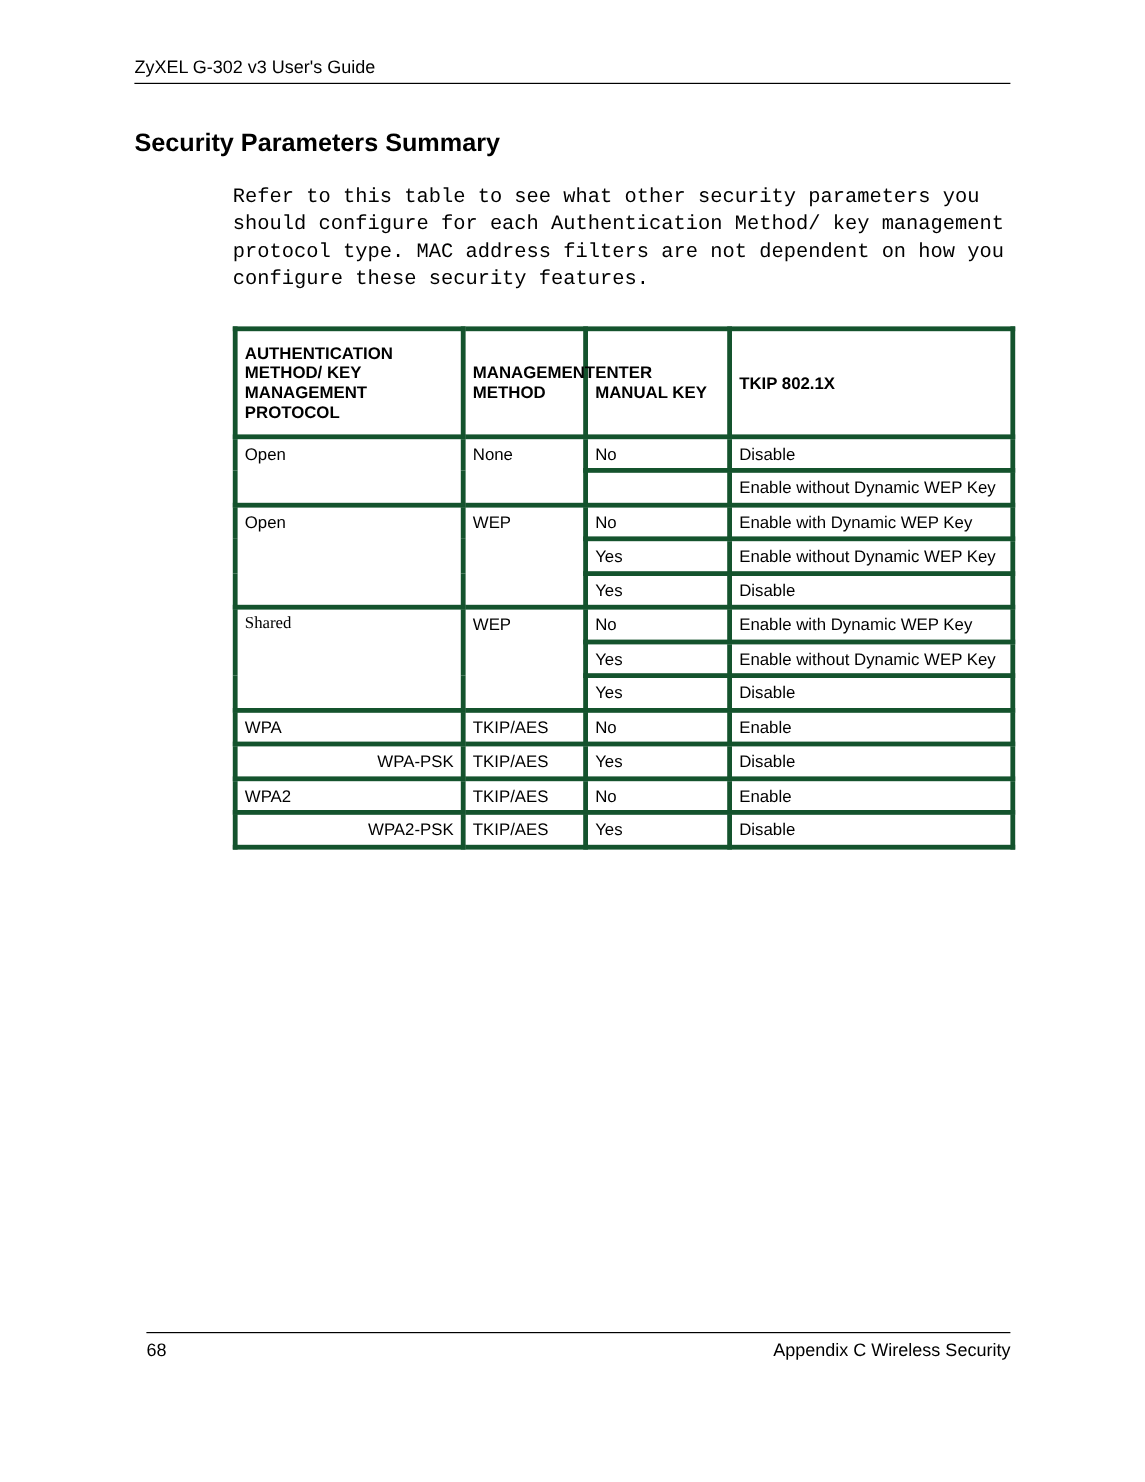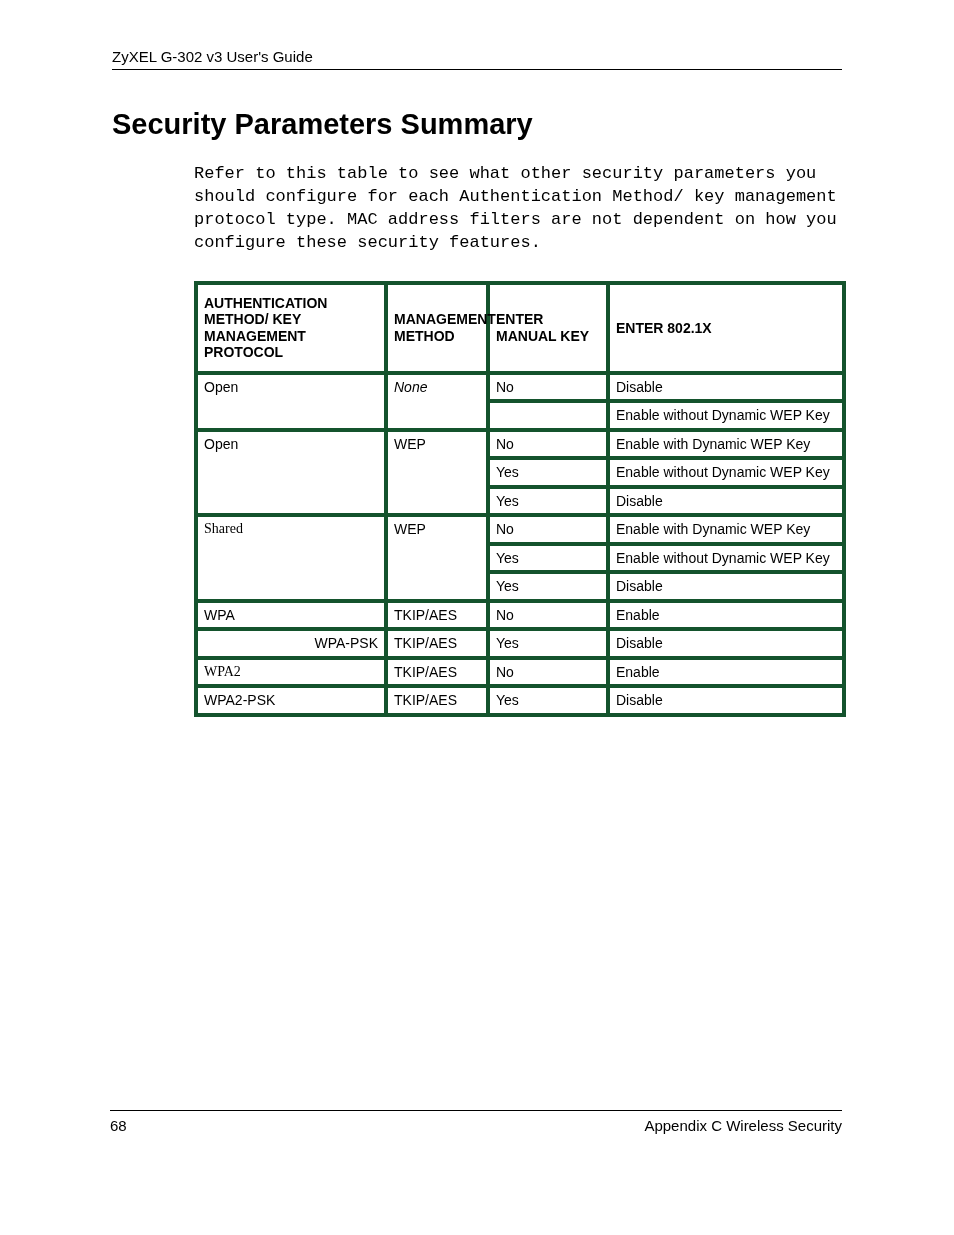--- a/index.html
+++ b/index.html
@@ -17,21 +17,21 @@
     margin: 0 auto;
     position: relative;
     padding: 48px 112px 0 112px;
   }
   .header-bar {
     border-bottom: 1.5px solid #000;
     padding-bottom: 4px;
     font-size: 15px;
   }
   .section-title {
-    font-size: 29px;
+    font-size: 21px;
     font-weight: bold;
     margin-top: 38px;
     margin-bottom: 22px;
   }
   .intro {
     margin-left: 82px;
     font-family: Liberation Mono, monospace;
     font-size: 17px;
     line-height: 1.35;
     margin-bottom: 26px;
@@ -65,21 +65,21 @@
   }
   
   col.c1 { width: 190px; }
   col.c2 { width: 102px; }
   col.c3 { width: 120px; }
   col.c4 { width: 236px; }
   
   table { border: 1.5px solid #000; }
   .footer {
     position: absolute;
-    left: 110px;
+    left: 122px;
     right: 112px;
     bottom: 52px;
     border-top: 1.5px solid #000;
     padding-top: 6px;
     font-size: 15px;
     display: flex;
     justify-content: space-between;
   }
 </style>
 </head>
@@ -102,27 +102,27 @@
         <col class="c1">
           <col class="c2">
           <col class="c3">
           <col class="c4">
       </colgroup>
       <thead>
         <tr>
           <th>AUTHENTICATION METHOD/ KEY MANAGEMENT PROTOCOL</th>
           <th>MANAGEMENT METHOD</th>
           <th>ENTER MANUAL KEY</th>
-          <th>ENTER 802.1X</th>
+          <th>TKIP 802.1X</th>
         </tr>
       </thead>
       <tbody id="matrix-body">
       <tr>
             <td rowspan="2" style="vertical-align: top;">Open</td>
-            <td rowspan="2" style="vertical-align: top; font-style: italic;">None</td>
+            <td rowspan="2" style="vertical-align: top;">None</td>
             <td>No</td>
             <td>Disable</td>
           </tr>
           <tr>
             <td></td>
             <td>Enable without Dynamic WEP Key</td>
           </tr>
           <tr>
             <td rowspan="3" style="vertical-align: top;">Open</td>
             <td rowspan="3" style="vertical-align: top;">WEP</td>
@@ -157,27 +157,27 @@
             <td>No</td>
             <td>Enable</td>
           </tr>
           <tr>
             <td rowspan="1" style="vertical-align: top; text-align: right;">WPA-PSK</td>
             <td rowspan="1" style="vertical-align: top;">TKIP/AES</td>
             <td>Yes</td>
             <td>Disable</td>
           </tr>
           <tr>
-            <td rowspan="1" style="vertical-align: top; font-family: Liberation Serif, serif;">WPA2</td>
+            <td rowspan="1" style="vertical-align: top;">WPA2</td>
             <td rowspan="1" style="vertical-align: top;">TKIP/AES</td>
             <td>No</td>
             <td>Enable</td>
           </tr>
           <tr>
-            <td rowspan="1" style="vertical-align: top;">WPA2-PSK</td>
+            <td rowspan="1" style="vertical-align: top; text-align: right;">WPA2-PSK</td>
             <td rowspan="1" style="vertical-align: top;">TKIP/AES</td>
             <td>Yes</td>
             <td>Disable</td>
           </tr>
         </tbody>
     </table>
   </div>
 
   <div class="footer">
     <span>68</span>

